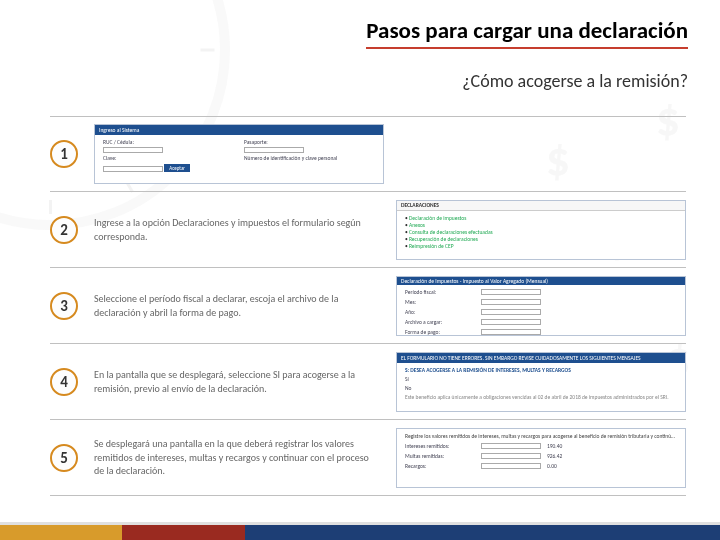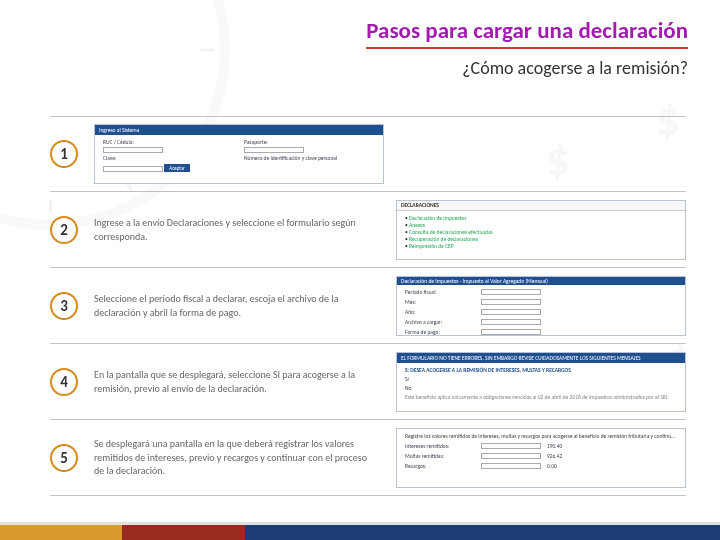--- a/index.html
+++ b/index.html
@@ -30,26 +30,26 @@
   .tick.t3{transform:rotate(90deg);} .tick.t4{transform:rotate(120deg);}
   .tick.t5{transform:rotate(150deg);} .tick.t6{transform:rotate(180deg);}
   .bg-dollar {
     position: absolute; font-size: 48px; color: #f0f0f0; font-weight: bold;
     opacity: 0.5; user-select: none;
   }
   .header {
     position: absolute; right: 32px; top: 16px; text-align: right;
   }
   .title {
-    font-size: 23px; font-weight: bold; color: #a21caf;
+    font-size: 23px; font-weight: bold; color: #000000;
     border-bottom: 2px solid #c63e2e; padding-bottom: 3px;
     display: inline-block;
   }
   .subtitle {
-    font-size: 18px; color: #333; margin-top: 8px;
+    font-size: 18px; color: #333; margin-top: 21px;
   }
   .steps {
     position: absolute;
     top: 116px; left: 50px; right: 34px; bottom: 34px;
   }
   .step-row {
     display: flex; align-items: center;
     border-bottom: 1px solid #c0c0c0;
     height: 76px;
     gap: 16px;
@@ -142,21 +142,21 @@
           <span class="lbl">Pasaporte:</span>
           <span class="inp"></span>
           <span class="lbl">Número de identificación y clave personal</span>
         </div>
       </div>
     </div>
   </div>
 
   <div class="step-row">
     <div class="circ">2</div>
-    <div class="desc">Ingrese a la envío Declaraciones y seleccione el formulario según corresponda.</div>
+    <div class="desc">Ingrese a la opción Declaraciones y impuestos el formulario según corresponda.</div>
     <div class="thumb">
       <div class="bar whitebar">
         <strong>DECLARACIONES</strong>
       </div>
       <div class="body list">
         <div class="col">
           <span class="lbl">Declaración de impuestos</span>
           <span class="lbl">Anexos</span>
           <span class="lbl">Consulta de declaraciones efectuadas</span>
           <span class="lbl">Recuperación de declaraciones</span>
@@ -205,21 +205,21 @@
         <span class="lbl" style="color:#1e4f8f;font-weight:bold;">S: DESEA ACOGERSE A LA REMISIÓN DE INTERESES, MULTAS Y RECARGOS</span>
         <span class="lbl">Sí</span>
         <span class="lbl">No</span>
         <span class="lbl" style="color:#888;">Este beneficio aplica únicamente a obligaciones vencidas al 02 de abril de 2018 de impuestos administrados por el SRI.</span>
       </div>
     </div>
   </div>
 
   <div class="step-row">
     <div class="circ">5</div>
-    <div class="desc">Se desplegará una pantalla en la que deberá registrar los valores remitidos de intereses, previo y recargos y continuar con el proceso de la declaración.</div>
+    <div class="desc">Se desplegará una pantalla en la que deberá registrar los valores remitidos de intereses, multas y recargos y continuar con el proceso de la declaración.</div>
     <div class="thumb thumb5">
       <div class="body">
         <span class="lbl" style="color:#444;">Registre los valores remitidos de intereses, multas y recargos para acogerse al beneficio de remisión tributaria y continúe con el proceso.</span>
         <div class="row">
             <span class="lbl">Intereses remitidos:</span>
             <span class="inp"></span>
             <span class="lbl">190.40</span>
           </div>
         <div class="row">
             <span class="lbl">Multas remitidas:</span>

